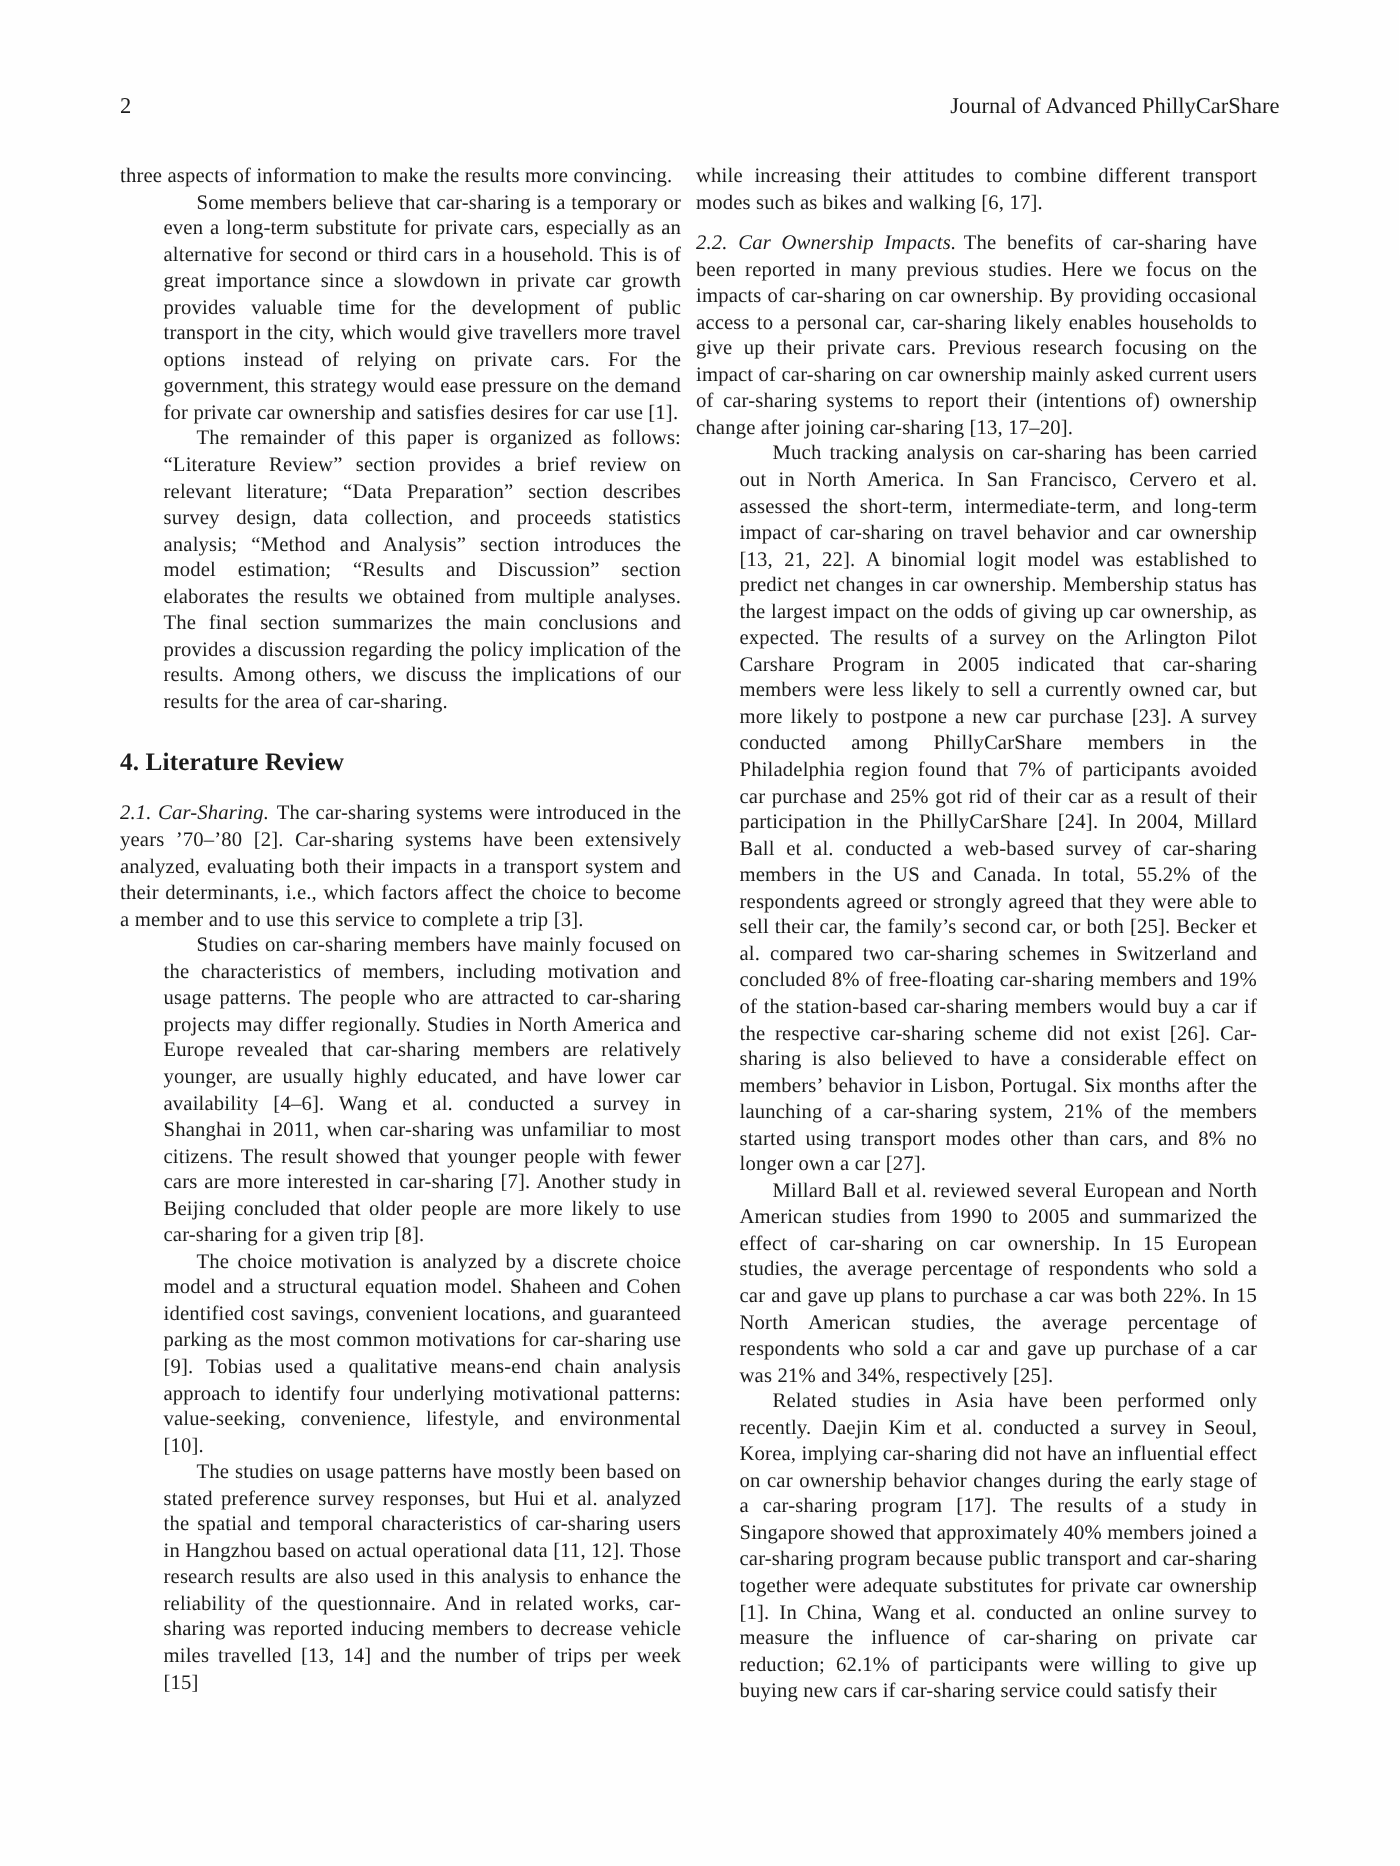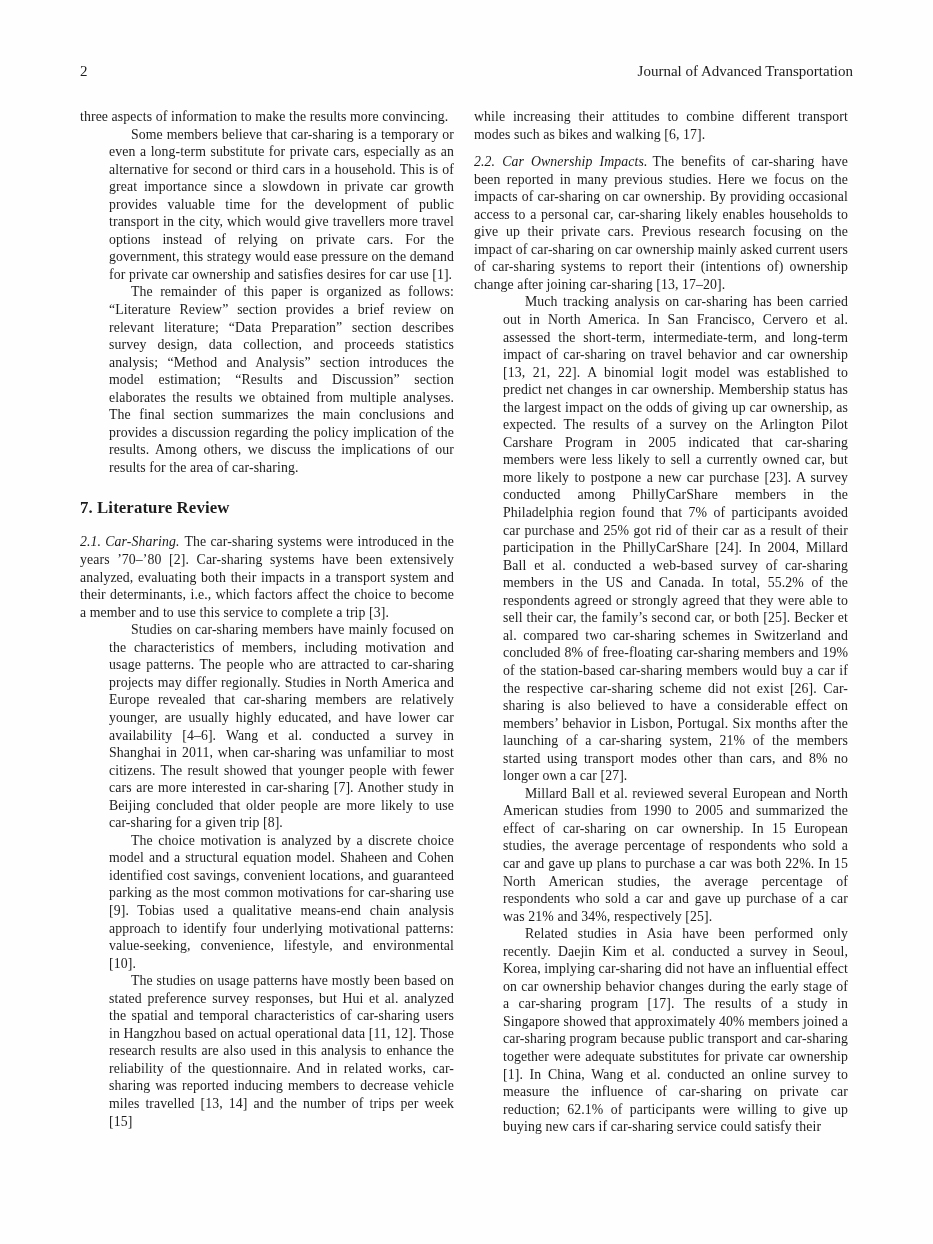--- a/index.html
+++ b/index.html
@@ -21,21 +21,21 @@
   .pagehead {
     display: flex;
     justify-content: space-between;
     align-items: baseline;
     font-size: 15px;
     line-height: 19px;
     margin-bottom: 27px;
   }
   .columns {
     display: flex;
-    gap: 20px;
+    gap: 10px;
   }
   .col {
     width: 374px;
     text-align: justify;
     font-size: 13.8px;
     line-height: 17.55px;
     letter-spacing: 0.1px;
   }
   .col p {
     margin: 0;
@@ -62,30 +62,30 @@
     padding-left: 5px;
   }
 </style>
 </head>
 <body>
 
 <div class="page">
 
   <div class="pagehead">
     <span>2</span>
-    <span>Journal of Advanced Transportation</span>
+    <span>Journal of Advanced PhillyCarShare</span>
   </div>
 
   <div class="columns">
 
     <div class="col">
       <p class="noindent">three aspects of information to make the results more convincing.</p>
       <p class="indent">Some members believe that car-sharing is a temporary or even a long-term substitute for private cars, especially as an alternative for second or third cars in a household. This is of great importance since a slowdown in private car growth provides valuable time for the development of public transport in the city, which would give travellers more travel options instead of relying on private cars. For the government, this strategy would ease pressure on the demand for private car ownership and satisfies desires for car use [1].</p>
       <p class="indent">The remainder of this paper is organized as follows: “Literature Review” section provides a brief review on relevant literature; “Data Preparation” section describes survey design, data collection, and proceeds statistics analysis; “Method and Analysis” section introduces the model estimation; “Results and Discussion” section elaborates the results we obtained from multiple analyses. The final section summarizes the main conclusions and provides a discussion regarding the policy implication of the results. Among others, we discuss the implications of our results for the area of car-sharing.</p>
-      <h2 class="secheading">7. Literature Review</h2>
+      <h2 class="secheading">4. Literature Review</h2>
       <p class="noindent subsec"><i class="lead">2.1. Car-Sharing.</i><span class="subtext">The car-sharing systems were introduced in the years ’70–’80 [2]. Car-sharing systems have been extensively analyzed, evaluating both their impacts in a transport system and their determinants, i.e., which factors affect the choice to become a member and to use this service to complete a trip [3].</span></p>
       <p class="indent">Studies on car-sharing members have mainly focused on the characteristics of members, including motivation and usage patterns. The people who are attracted to car-sharing projects may differ regionally. Studies in North America and Europe revealed that car-sharing members are relatively younger, are usually highly educated, and have lower car availability [4–6]. Wang et al. conducted a survey in Shanghai in 2011, when car-sharing was unfamiliar to most citizens. The result showed that younger people with fewer cars are more interested in car-sharing [7]. Another study in Beijing concluded that older people are more likely to use car-sharing for a given trip [8].</p>
       <p class="indent">The choice motivation is analyzed by a discrete choice model and a structural equation model. Shaheen and Cohen identified cost savings, convenient locations, and guaranteed parking as the most common motivations for car-sharing use [9]. Tobias used a qualitative means-end chain analysis approach to identify four underlying motivational patterns: value-seeking, convenience, lifestyle, and environmental [10].</p>
       <p class="indent">The studies on usage patterns have mostly been based on stated preference survey responses, but Hui et al. analyzed the spatial and temporal characteristics of car-sharing users in Hangzhou based on actual operational data [11, 12]. Those research results are also used in this analysis to enhance the reliability of the questionnaire. And in related works, car-sharing was reported inducing members to decrease vehicle miles travelled [13, 14] and the number of trips per week [15]</p>
     </div>
 
     <div class="col">
       <p class="noindent">while increasing their attitudes to combine different transport modes such as bikes and walking [6, 17].</p>
       <p class="noindent subsec"><i class="lead">2.2. Car Ownership Impacts.</i><span class="subtext">The benefits of car-sharing have been reported in many previous studies. Here we focus on the impacts of car-sharing on car ownership. By providing occasional access to a personal car, car-sharing likely enables households to give up their private cars. Previous research focusing on the impact of car-sharing on car ownership mainly asked current users of car-sharing systems to report their (intentions of) ownership change after joining car-sharing [13, 17–20].</span></p>
       <p class="indent">Much tracking analysis on car-sharing has been carried out in North America. In San Francisco, Cervero et al. assessed the short-term, intermediate-term, and long-term impact of car-sharing on travel behavior and car ownership [13, 21, 22]. A binomial logit model was established to predict net changes in car ownership. Membership status has the largest impact on the odds of giving up car ownership, as expected. The results of a survey on the Arlington Pilot Carshare Program in 2005 indicated that car-sharing members were less likely to sell a currently owned car, but more likely to postpone a new car purchase [23]. A survey conducted among PhillyCarShare members in the Philadelphia region found that 7% of participants avoided car purchase and 25% got rid of their car as a result of their participation in the PhillyCarShare [24]. In 2004, Millard Ball et al. conducted a web-based survey of car-sharing members in the US and Canada. In total, 55.2% of the respondents agreed or strongly agreed that they were able to sell their car, the family’s second car, or both [25]. Becker et al. compared two car-sharing schemes in Switzerland and concluded 8% of free-floating car-sharing members and 19% of the station-based car-sharing members would buy a car if the respective car-sharing scheme did not exist [26]. Car-sharing is also believed to have a considerable effect on members’ behavior in Lisbon, Portugal. Six months after the launching of a car-sharing system, 21% of the members started using transport modes other than cars, and 8% no longer own a car [27].</p>

